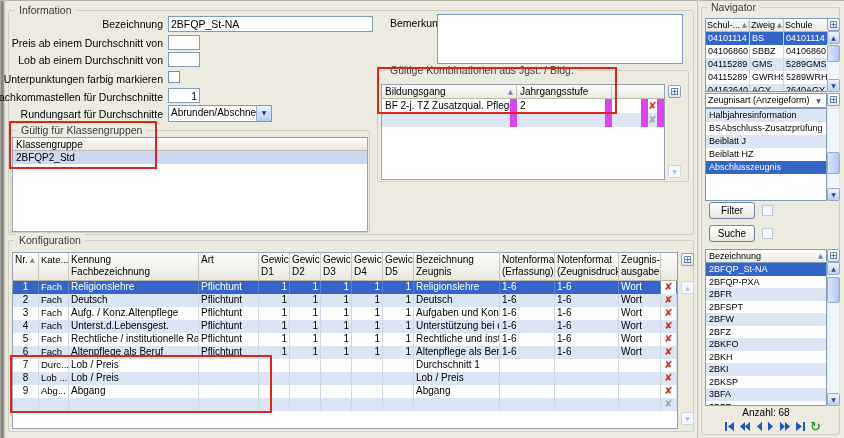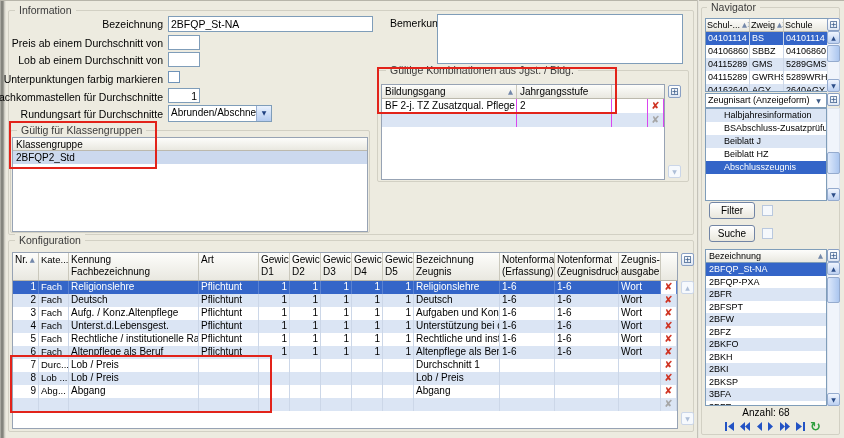--- a/index.html
+++ b/index.html
@@ -33,38 +33,38 @@
   
   header.khead { display:flex; height:28px; background:linear-gradient(#fdfdfb,#e9e8e0); border-bottom:1px solid #b9b6aa; font-size:10px; }
   .khead .hc { display:flex; flex-direction:column; padding:1px 2px; border-right:1px solid #cac8bc; overflow:hidden; white-space:nowrap; line-height:12px; }
   .hc.hrow { flex-direction:row; align-items:flex-start; }
   .krow { display:flex; height:13px; line-height:12px; font-size:10px; background:#fff; }
   .krow:nth-of-type(even) { background:#dbe5f4; }
   .krow .c { padding:0 2px; border-right:1px solid #ccd7e8; overflow:hidden; white-space:nowrap; }
   .krow.sel { background:#3465c8; color:#fff; }
   .krow.sel .c { border-right-color:#5a82d2; }
   .krow.sel .c-del { background:#fff; }
-  .c-nr { width:26px; text-align:right; } .c-kat { width:30px; font-size:9.5px; } .c-ken { width:130px; }
+  .c-nr { width:26px; text-align:center; } .c-kat { width:30px; font-size:9.5px; } .c-ken { width:130px; }
   .c-art { width:60px; } .c-d { width:31px; text-align:right; } .c-zg { width:86px; }
   .c-nf1 { width:55px; } .c-nf2 { width:64px; } .c-ausg { width:42px; }
   .c-del { width:16px; text-align:center; padding:0 !important; }
   
   .kbrow { display:flex; height:14px; line-height:13px; font-size:10px; background:#fff; }
   .kbrow:nth-of-type(even) { background:#dbe5f4; }
-  .kbrow .c { padding:0 3px; border-right:1px solid #d946ef; overflow:hidden; white-space:nowrap; }
+  .kbrow .c { padding:0 3px; border-right:7px solid #d946ef; overflow:hidden; white-space:nowrap; }
   .kb-b { width:135px; } .kb-j { width:95px; } .kb-f { flex:1; } .kb-del { width:16px; text-align:center; padding:0 !important; }
   
   .kgrow { height:13px; line-height:13px; font-size:10px; padding:0 3px; background:#fff; overflow:hidden; white-space:nowrap; }
   .kgrow.isel { background:#ccd9ee; }
   
   .nrow { display:flex; height:13px; font-size:9px; line-height:13px; background:#fff; }
   .nrow:nth-of-type(odd) { background:#dbe5f4; }
   .nrow .ncell { padding:0 2px; border-right:1px solid #ccd7e8; overflow:hidden; white-space:nowrap; }
   .w1 { width:44px; } .w2 { width:34px; } .w3 { flex:1; border-right:none !important; }
-  .zrow { height:13px; font-size:9px; line-height:13px; background:#fff; padding:0 18px; overflow:hidden; white-space:nowrap; }
+  .zrow { height:13px; font-size:9px; line-height:13px; background:#fff; padding:0 3px; overflow:hidden; white-space:nowrap; }
   .zrow:nth-of-type(odd) { background:#dbe5f4; }
   .brow { height:12.5px; font-size:9px; line-height:12.5px; background:#fff; padding:0 3px; overflow:hidden; white-space:nowrap; }
   .brow:nth-of-type(odd) { background:#dbe5f4; }
   .sel2 { background:#3465c8 !important; color:#fff; }
   .nav-icons { position:absolute; display:flex; align-items:center; justify-content:center; gap:4px; }
   .navbtn svg { display:block; }
   .refresh-icon { font-family:"DejaVu Sans",sans-serif; color:#2e9e3e; font-weight:bold; font-size:13px; line-height:13px; }
   .ann { position:absolute; border:2px solid #e2231a; z-index:40; pointer-events:none; }
   .nthead { height:13px; font-size:9px; }
 </style>

